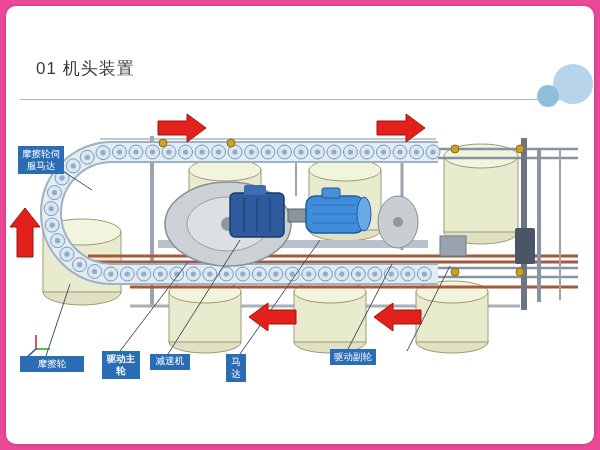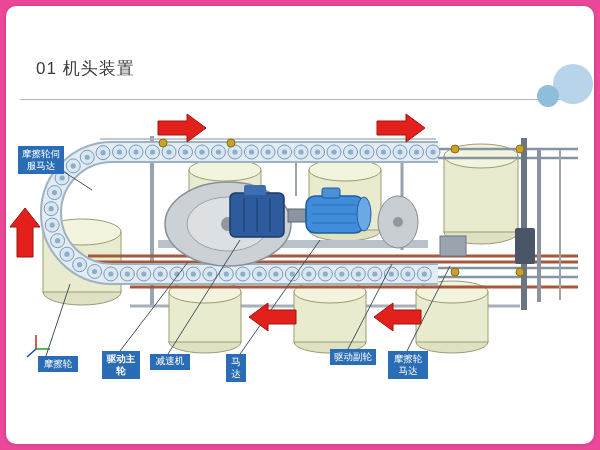--- a/index.html
+++ b/index.html
@@ -263,19 +263,18 @@
     <polygon class="arrow" points="421,310 393,310 393,303 374,317 393,331 393,324 421,324"></polygon>
 
     <g stroke-width="1.5">
       <line x1="36" y1="349" x2="36" y2="335" stroke="#d02020"></line>
       <line x1="36" y1="349" x2="50" y2="349" stroke="#20a020"></line>
       <line x1="36" y1="349" x2="27" y2="357" stroke="#2040d0"></line>
     </g>
   </svg>
 
   <div class="dlabel" style="left:18px; top:146px; width:46px;">摩擦轮伺服马达</div>
-  <div class="dlabel" style="left:38px; top:356px; width:40px;">摩擦轮</div>
+  <div class="dlabel" style="left:20px; top:356px; width:64px;">摩擦轮</div>
   <div class="dlabel" style="left:102px; top:351px; width:38px;font-weight:bold;">驱动主轮</div>
   <div class="dlabel" style="left:150px; top:354px; width:40px;font-family:Liberation Serif, serif;">减速机</div>
   <div class="dlabel" style="left:226px; top:354px; width:20px;">马达</div>
   <div class="dlabel" style="left:330px; top:349px; width:46px;">驱动副轮</div>
-  <div class="dlabel" style="left:388px; top:351px; width:40px;">摩擦轮马达</div>
 </div>
 
 </body></html>

